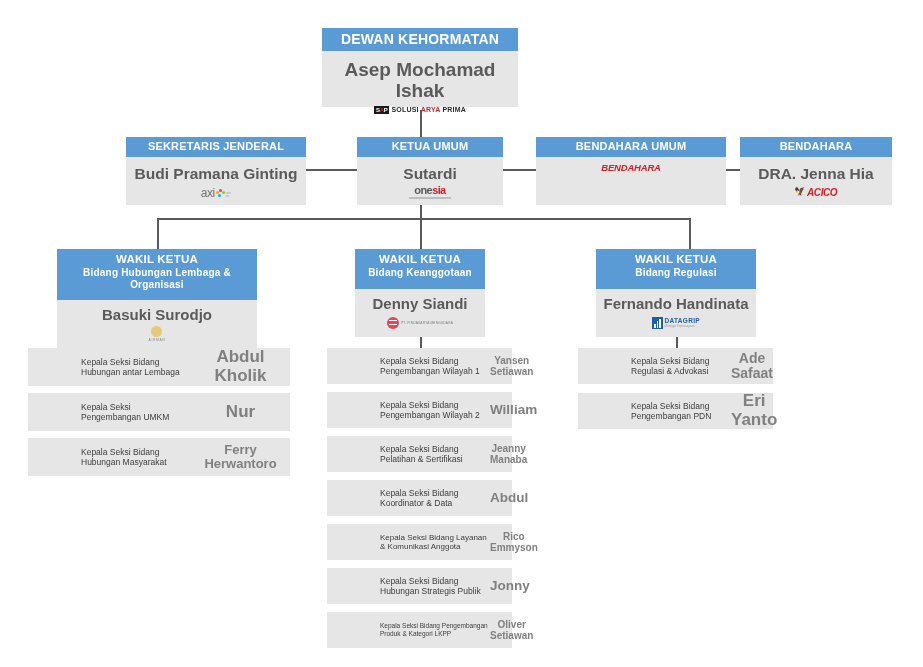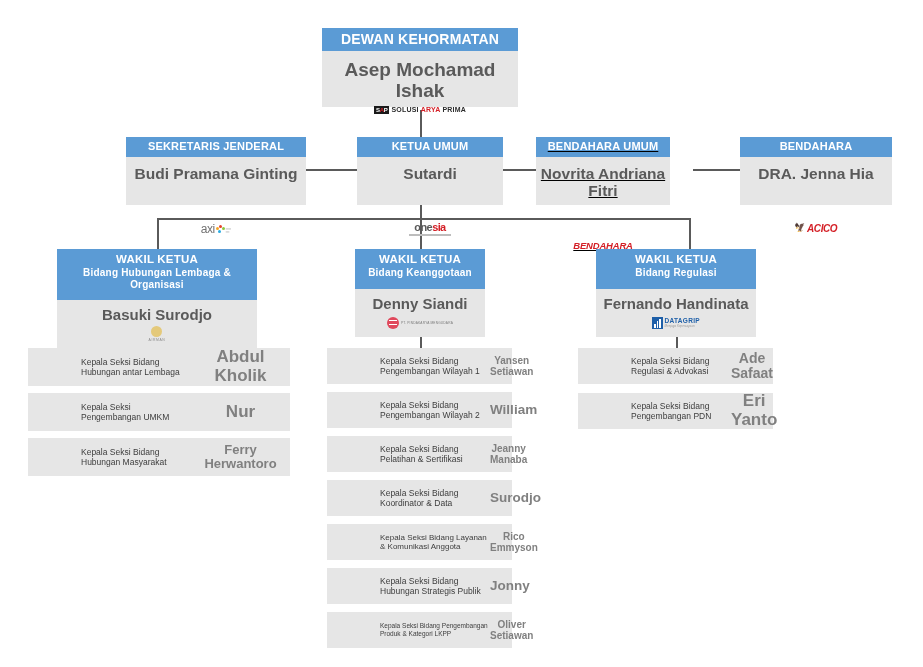--- a/index.html
+++ b/index.html
@@ -45,21 +45,21 @@
     line-height:1.1;
   }
 
   
   .tier1 .hdr{font-size:14px;}
   .tier1 .pname{font-size:19px;margin-top:9px;}
   .tier1 .body{height:56px;}
 
   .tier2 .hdr{font-size:11px;}
   .tier2 .pname{font-size:15.5px;margin-top:8px;}
-  .tier2 .body{height:48px;gap:37px;}
+  .tier2 .body{height:48px;}
 
   .tier3 .hdr{font-size:11.5px;padding:4px 2px 10px;}
   .tier3 .pname{font-size:15px;margin-top:7px;}
   .tier3 .body{height:48px;}
 
   
   .logo{margin-top:4px;height:13px;display:flex;align-items:center;justify-content:center;gap:2px;}
 
   .logo-sap{font-size:7px;font-weight:bold;letter-spacing:.2px;}
   .logo-sap .mark{background:#1a1a1a;color:#fff;padding:1px 2px;font-size:6px;letter-spacing:-.3px;}
@@ -190,24 +190,23 @@
       <div class="pname">Sutardi</div>
       <div class="logo">
         <span class="logo-onesia">
           <span class="w"><span>one</span><i>sia</i></span>
           <span class="bar"></span>
         </span>
       </div>
     </div>
   </div>
 
-  <div class="node tier2" style="left:536px;top:137px;width:134px;text-decoration:underline;">
+  <div class="node tier2" style="left:536px;top:137px;width:190px;">
     <div class="hdr">BENDAHARA UMUM</div>
     <div class="body">
-      <div class="pname">Novrita Andriana Fitri</div>
       <div class="logo">
         <span class="logo-bhinneka">BENDAHARA</span>
       </div>
     </div>
   </div>
 
   <div class="node tier2" style="left:740px;top:137px;width:152px;">
     <div class="hdr">BENDAHARA</div>
     <div class="body">
       <div class="pname">DRA. Jenna Hia</div>
@@ -296,21 +295,21 @@
     <span class="person" style="font-size:13.5px;">William</span>
   </div>
   <div class="srow" style="left:327px;top:436px;width:185px;height:36px;">
     <span class="title" style="font-size:8.5px;width:110px;">Kepala Seksi Bidang
 Pelatihan &amp; Sertifikasi</span>
     <span class="person" style="font-size:10px;">Jeanny Manaba</span>
   </div>
   <div class="srow" style="left:327px;top:480px;width:185px;height:36px;">
     <span class="title" style="font-size:8.5px;width:110px;">Kepala Seksi Bidang
 Koordinator &amp; Data</span>
-    <span class="person" style="font-size:13.5px;">Surodjo</span>
+    <span class="person" style="font-size:13.5px;">Abdul</span>
   </div>
   <div class="srow" style="left:327px;top:524px;width:185px;height:36px;">
     <span class="title" style="font-size:8px;width:110px;">Kepala Seksi Bidang Layanan
 &amp; Komunikasi Anggota</span>
     <span class="person" style="font-size:10px;">Rico Emmyson</span>
   </div>
   <div class="srow" style="left:327px;top:568px;width:185px;height:36px;">
     <span class="title" style="font-size:8.5px;width:110px;">Kepala Seksi Bidang
 Hubungan Strategis Publik</span>
     <span class="person" style="font-size:13.5px;">Jonny</span>

